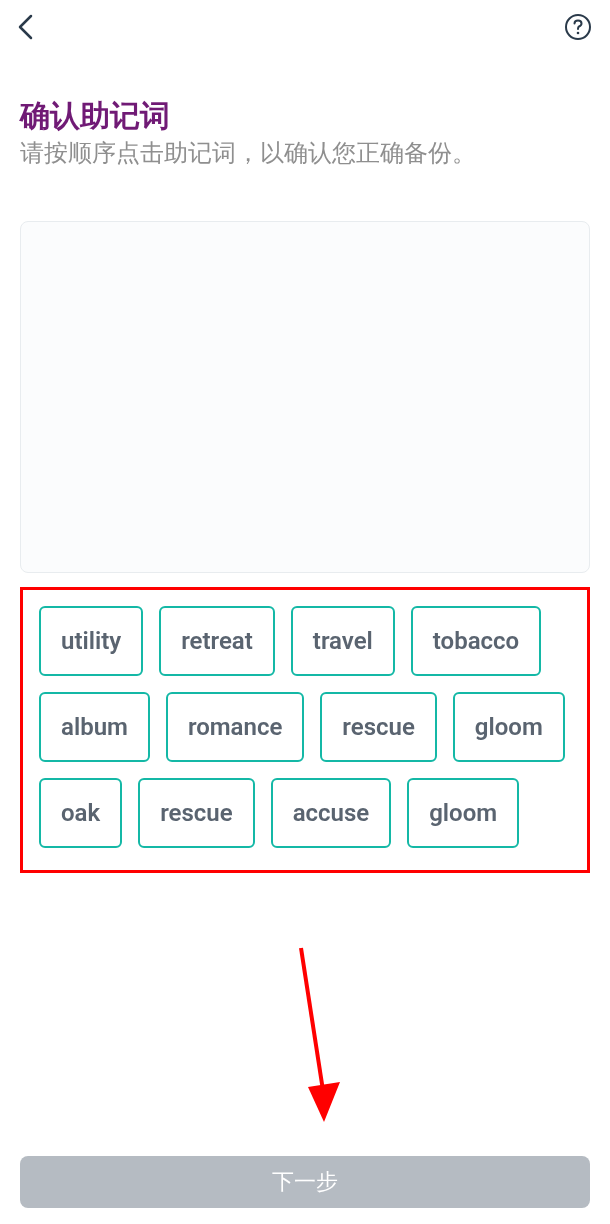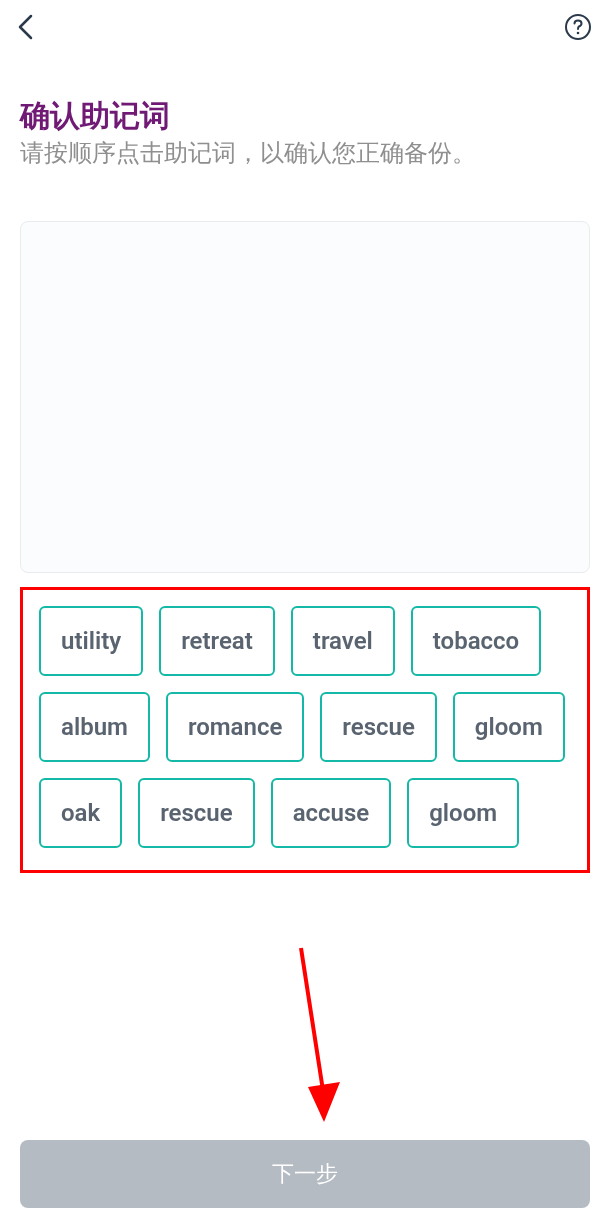--- a/index.html
+++ b/index.html
@@ -81,21 +81,21 @@
       font-weight: 600;
       color: #5a6470;
       cursor: pointer;
       white-space: nowrap;
     }
     .next-btn {
       position: absolute;
       bottom: 16px;
       left: 20px;
       right: 20px;
-      height: 68px;
+      height: 52px;
       background: #b5bbc2;
       border-radius: 8px;
       display: flex;
       align-items: center;
       justify-content: center;
       font-size: 22px;
       color: #ffffff;
       cursor: pointer;
       border: none;
     }

